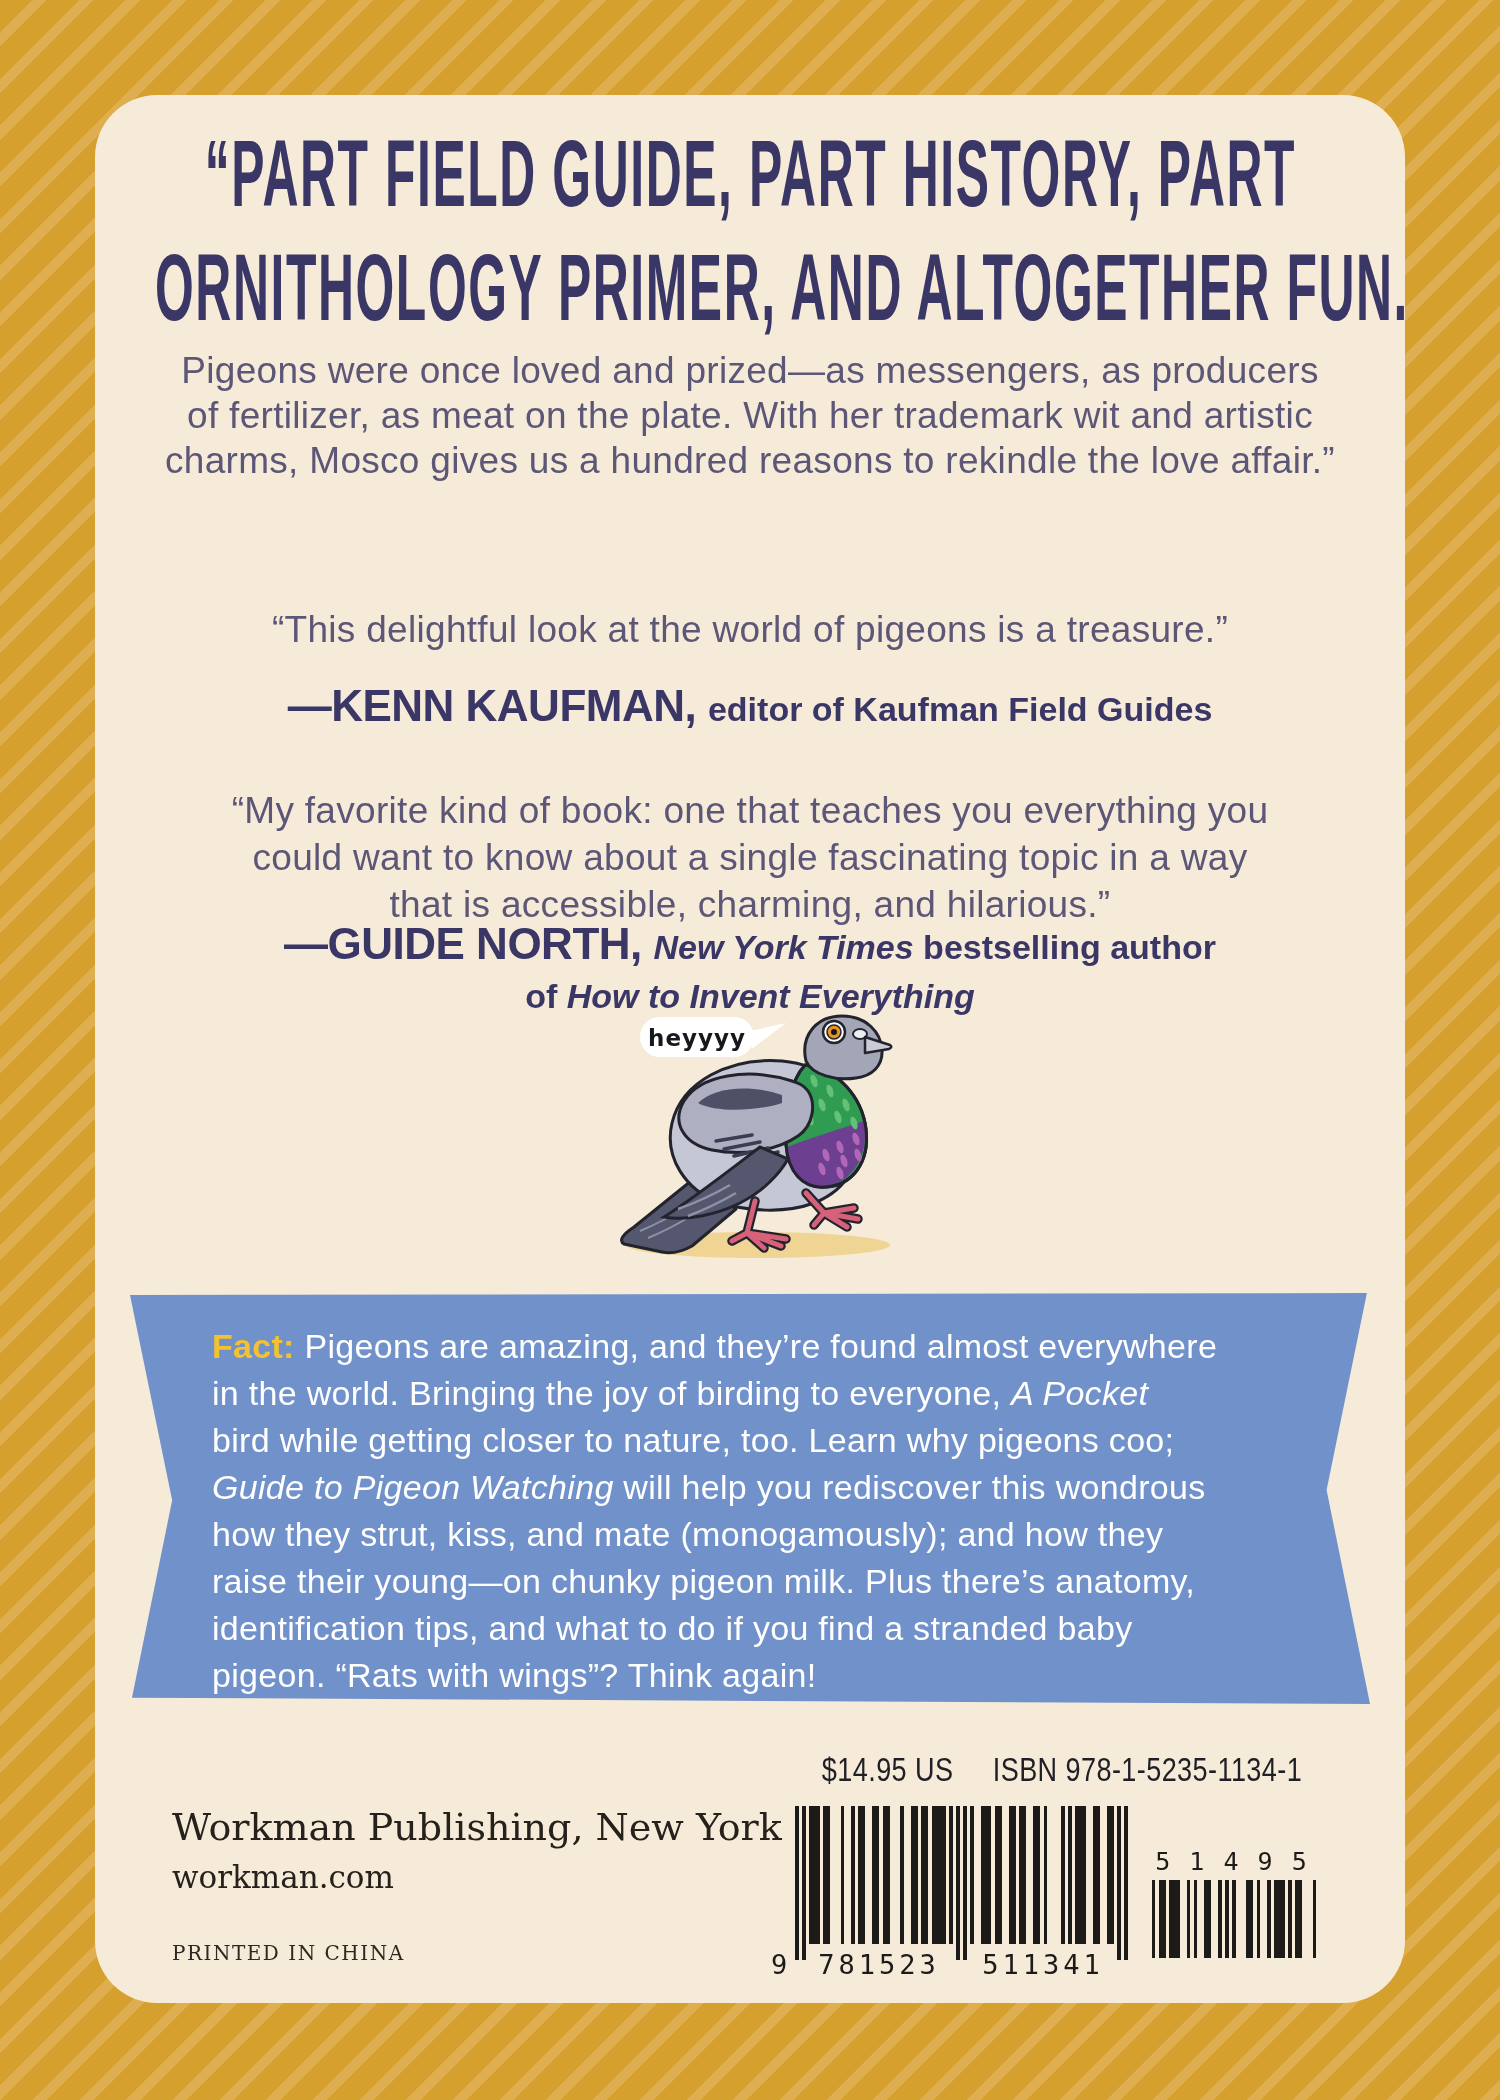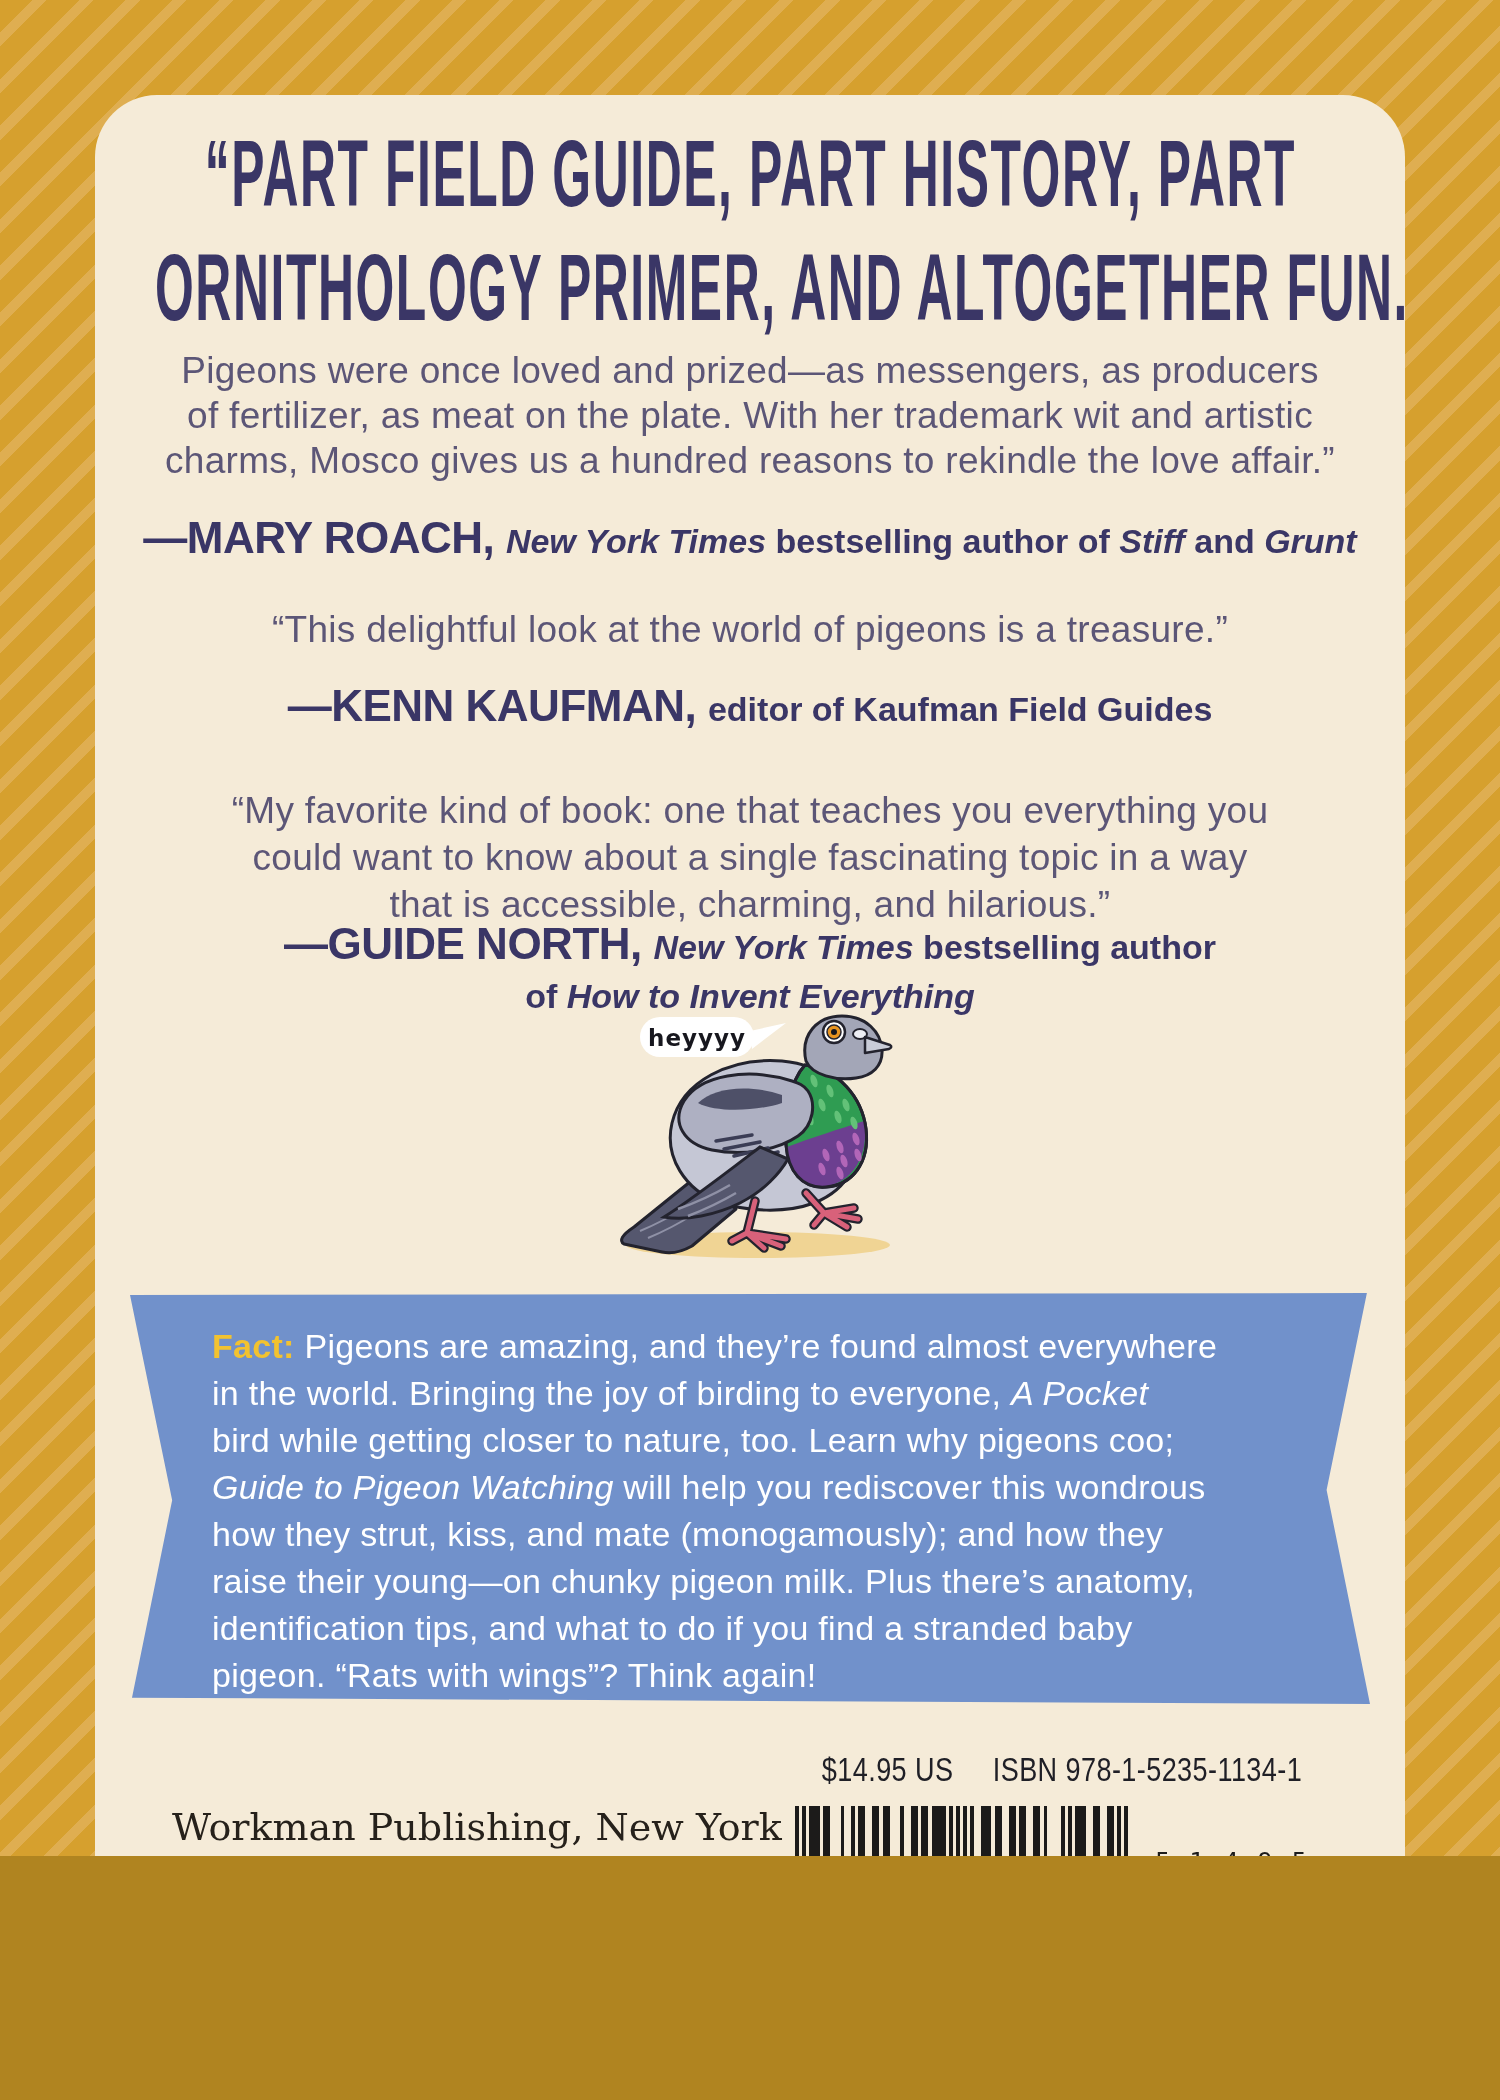--- a/index.html
+++ b/index.html
@@ -1,16 +1,16 @@
 <!DOCTYPE html>
 <html><head>
 <meta charset="utf-8">
 <style>
   html,body{margin:0;padding:0;background:#b08420;}
-  .page{position:relative;width:1500px;height:1856px;overflow:hidden;
+  .page{position:relative;width:1500px;height:2100px;overflow:hidden;
     background:repeating-linear-gradient(135deg,#D6A02E 0 23px,#DFAE51 23px 33px);
     font-family:"Liberation Sans",sans-serif;}
   .card{position:absolute;left:95px;top:95px;width:1310px;height:1908px;
     background:#F5EBD8;border-radius:62px;}
   
   .hl{position:absolute;left:0;width:100%;display:flex;justify-content:center;}
   .hl span{white-space:nowrap;display:inline-block;transform:scaleX(0.53);transform-origin:50% 50%;
     font-weight:700;font-size:94px;line-height:102px;letter-spacing:3px;color:#3A3666;}
   .hl1{top:28px;} .hl2{top:142px;padding-left:32px;}
   
@@ -54,21 +54,20 @@
     <div class="hl hl1">
       <span>“PART FIELD GUIDE, PART HISTORY, PART</span>
     </div>
     <div class="hl hl2">
       <span>ORNITHOLOGY PRIMER, AND ALTOGETHER FUN.</span>
     </div>
 
     <div class="quote q-mary">Pigeons were once loved and prized—as messengers, as producers
 of fertilizer, as meat on the plate. With her trademark wit and artistic
 charms, Mosco gives us a hundred reasons to rekindle the love affair.”</div>
-    <div class="attr a-mary"><span class="sg-name">—MARY ROACH, </span><span class="sg-bi">New York Times</span><span class="sg-b"> bestselling author of </span><span class="sg-bi">Stiff</span><span class="sg-b"> and </span><span class="sg-bi">Grunt</span></div>
 
     <div class="quote q-kenn">“This delightful look at the world of pigeons is a treasure.”</div>
     <div class="attr a-kenn"><span class="sg-name">—KENN KAUFMAN, </span><span class="sg-b">editor of Kaufman Field Guides</span></div>
 
     <div class="quote q-ryan">“My favorite kind of book: one that teaches you everything you
 could want to know about a single fascinating topic in a way
 that is accessible, charming, and hilarious.”</div>
     <div class="attr a-ryan1"><span class="sg-name">—GUIDE NORTH, </span><span class="sg-bi">New York Times</span><span class="sg-b"> bestselling author</span></div>
     <div class="attr a-ryan2"><span class="sg-b">of </span><span class="sg-bi">How to Invent Everything</span></div>
 

